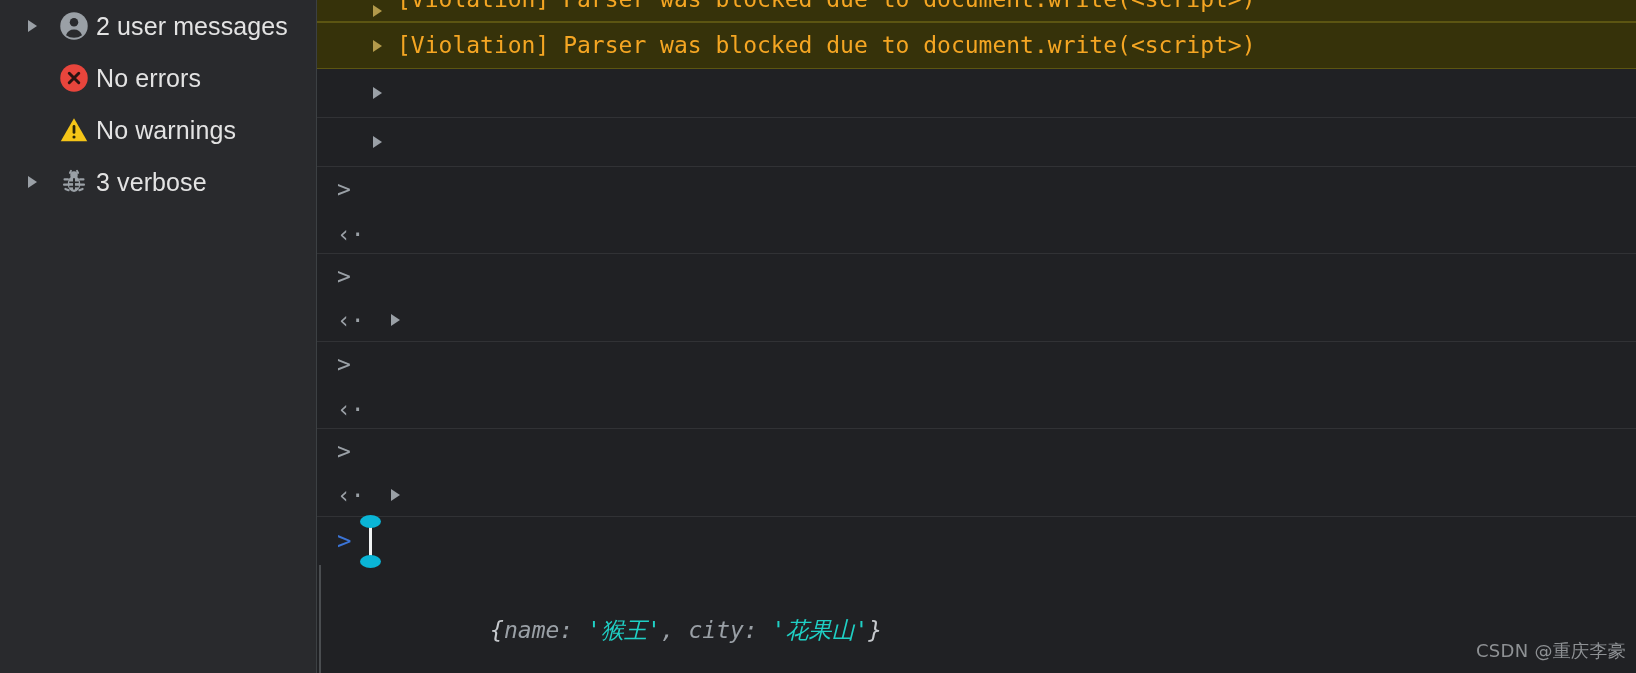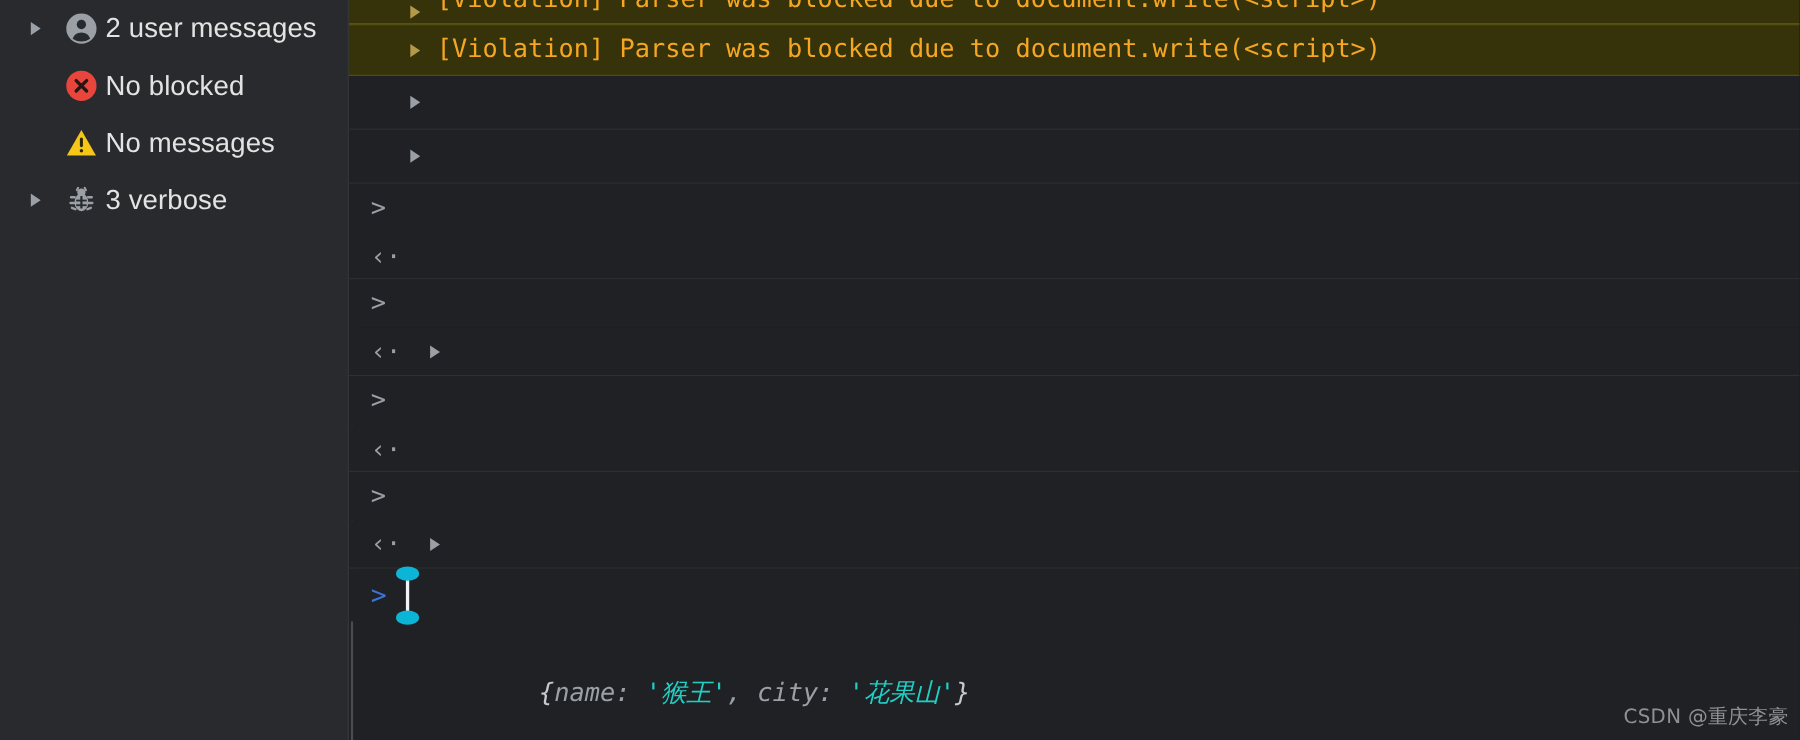--- a/index.html
+++ b/index.html
@@ -206,35 +206,35 @@
     <div class="side-row">
       <span class="side-arrow empty">
           <span class="tri"></span>
         </span>
       <span class="side-icon">
         <svg width="30" height="30" viewBox="0 0 24 24" aria-hidden="true">
           <circle cx="12" cy="12" r="11" fill="#e8453c"></circle>
           <path d="M8.2 8.2 L15.8 15.8 M15.8 8.2 L8.2 15.8" stroke="#2a1412" stroke-width="2.4" stroke-linecap="round"></path>
         </svg>
       </span>
-      <span class="side-label">No blocked</span>
+      <span class="side-label">No errors</span>
     </div>
 
     <div class="side-row">
       <span class="side-arrow empty">
           <span class="tri"></span>
         </span>
       <span class="side-icon">
         <svg width="30" height="30" viewBox="0 0 24 24" aria-hidden="true">
           <path d="M12 2.6 L22.6 21 L1.4 21 Z" fill="#f5c518"></path>
           <rect x="10.9" y="8" width="2.2" height="7" rx="1.1" fill="#2a2407"></rect>
           <circle cx="12" cy="17.6" r="1.25" fill="#2a2407"></circle>
         </svg>
       </span>
-      <span class="side-label">No messages</span>
+      <span class="side-label">No warnings</span>
     </div>
 
 
     <div class="side-row">
       <span class="side-arrow">
           <span class="tri"></span>
         </span>
       <span class="side-icon">
         <svg width="30" height="30" viewBox="0 0 24 24" aria-hidden="true">
           <g fill="#9aa0a6">

